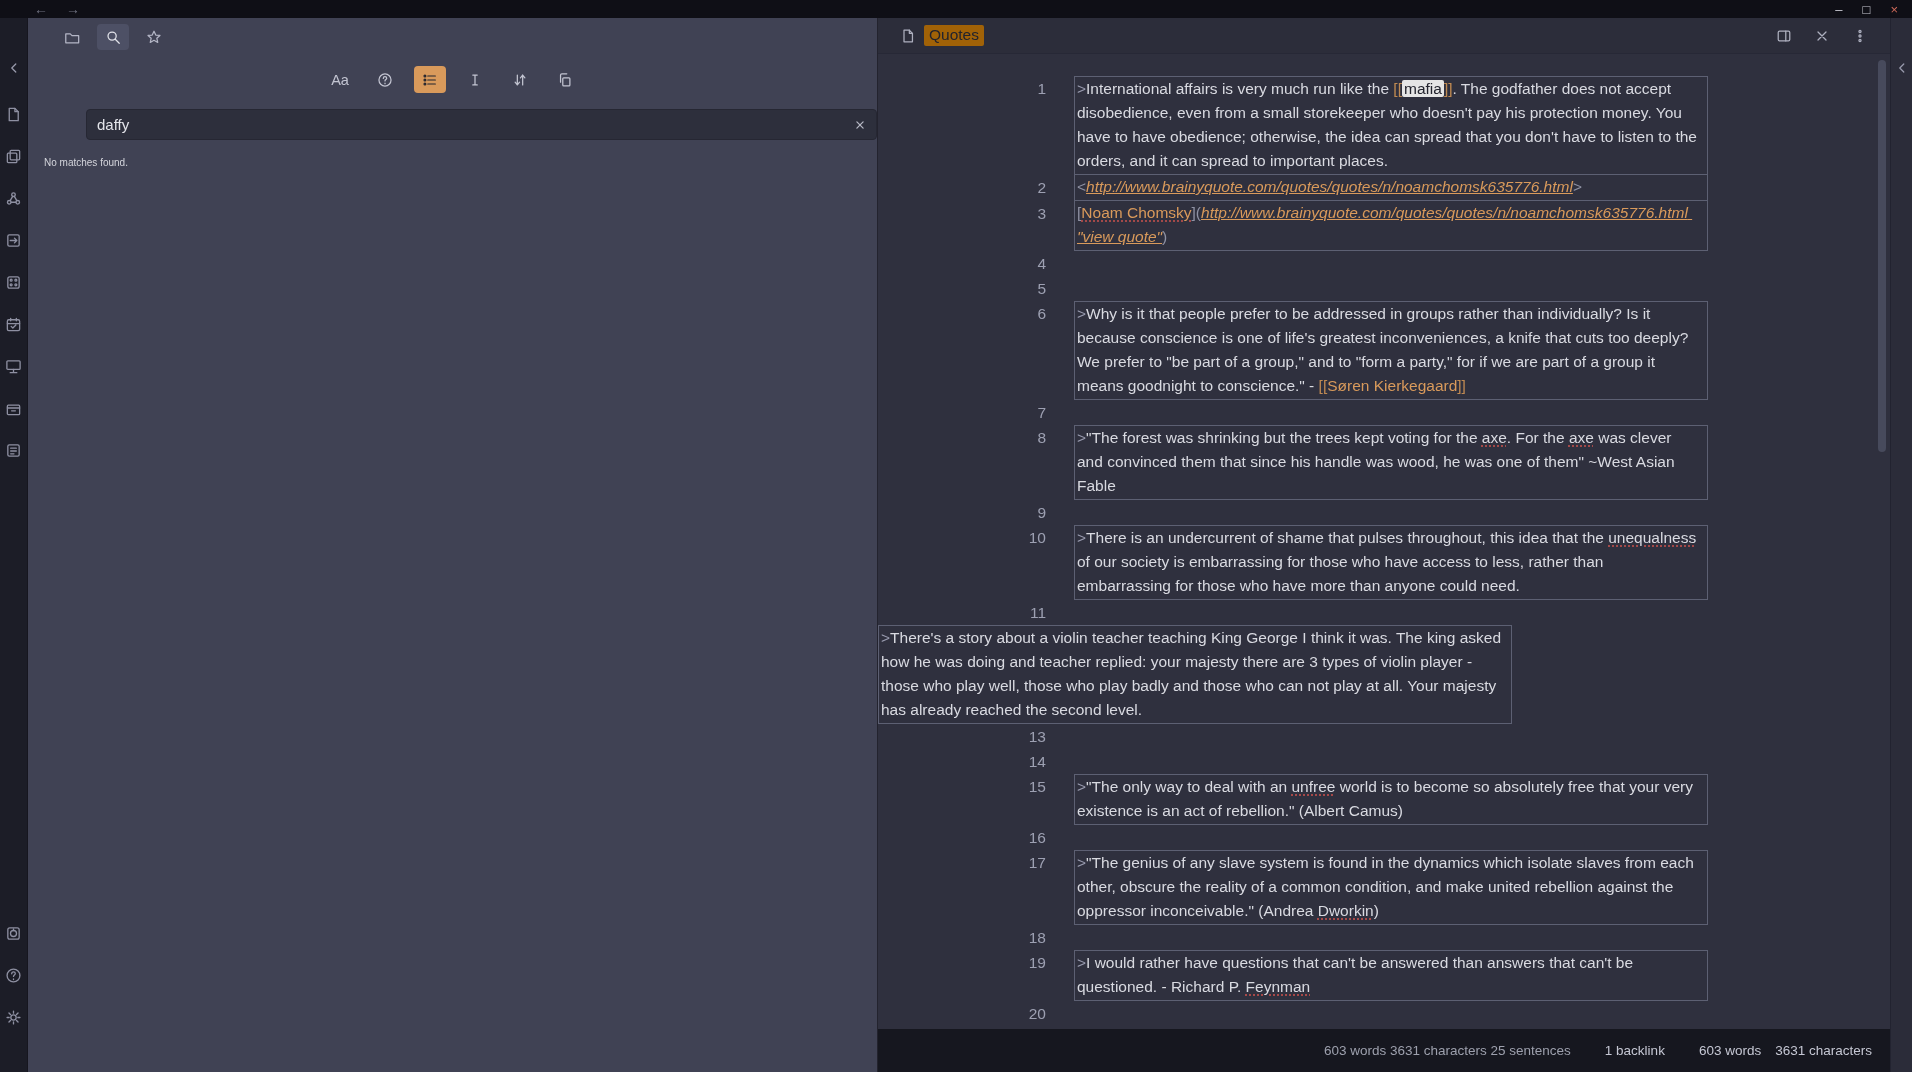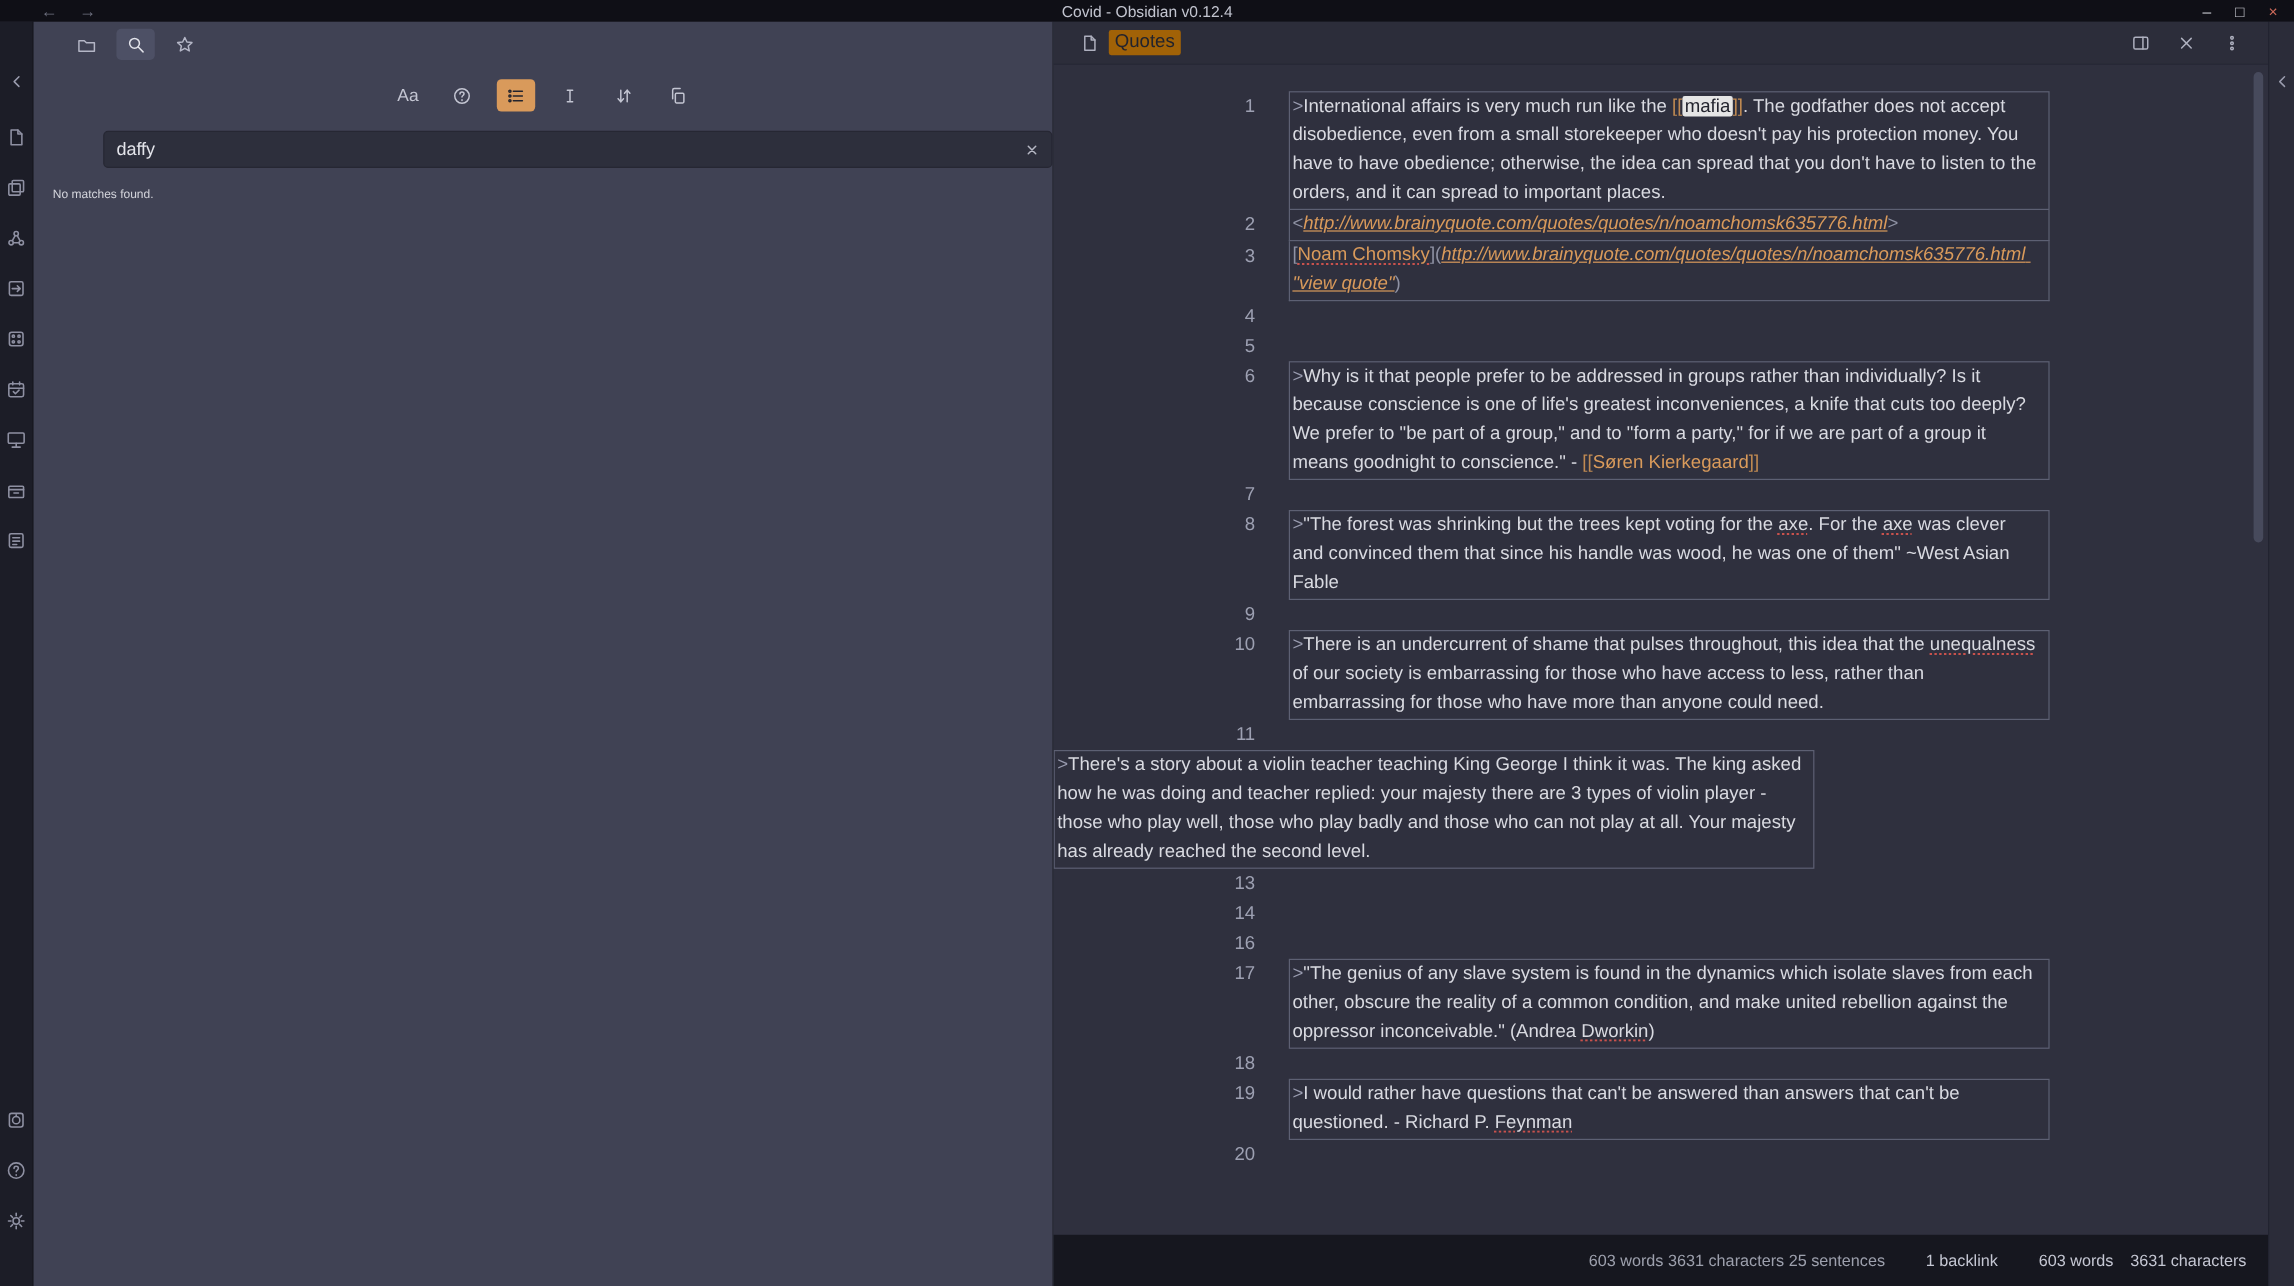--- a/index.html
+++ b/index.html
@@ -109,21 +109,20 @@
 </head>
 <body>
 
 <div class="app">
 
   <div class="titlebar">
     <div class="nav-arrows">
       <span>←</span>
       <span>→</span>
     </div>
-    <div class="win-title">Covid - Obsidian v0.12.4</div>
     <div class="win-controls">
       <span class="ctl">–</span>
       <span class="ctl">□</span>
       <span class="ctl close">×</span>
     </div>
   </div>
 
   <div class="main">
 
     <div class="ribbon">
@@ -373,20 +372,24 @@
             <div class="cm-row boxed">
               <div class="cm-content"><span class="seg-q">&gt;</span><span class="seg-t">There's a story about a violin teacher teaching King George I think it was. The king asked how he was doing and teacher replied: your majesty there are 3 types of violin player - those who play well, those who play badly and those who can not play at all. Your majesty has already reached the second level.</span></div>
             </div>
             <div class="cm-row">
               <div class="cm-gutter">13</div>
               <div class="cm-content">&nbsp;</div>
             </div>
             <div class="cm-row">
               <div class="cm-gutter">14</div>
               <div class="cm-content">&nbsp;</div>
+            </div>
+            <div class="cm-row boxed">
+              <div class="cm-gutter">15</div>
+              <div class="cm-content"><span class="seg-q">&gt;</span><span class="seg-t">"The only way to deal with an </span><span class="seg-t seg-sp">unfree</span><span class="seg-t"> world is to become so absolutely free that your very existence is an act of rebellion." (Albert Camus)</span></div>
             </div>
             <div class="cm-row">
               <div class="cm-gutter">16</div>
               <div class="cm-content">&nbsp;</div>
             </div>
             <div class="cm-row boxed">
               <div class="cm-gutter">17</div>
               <div class="cm-content"><span class="seg-q">&gt;</span><span class="seg-t">"The genius of any slave system is found in the dynamics which isolate slaves from each other, obscure the reality of a common condition, and make united rebellion against the oppressor inconceivable." (Andrea </span><span class="seg-t seg-sp">Dworkin</span><span class="seg-t">)</span></div>
             </div>
             <div class="cm-row">

